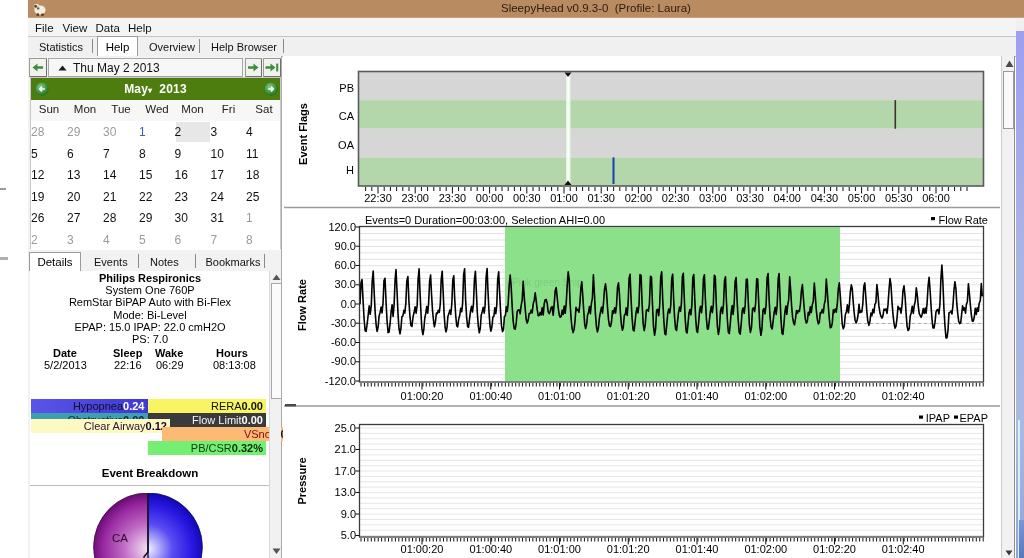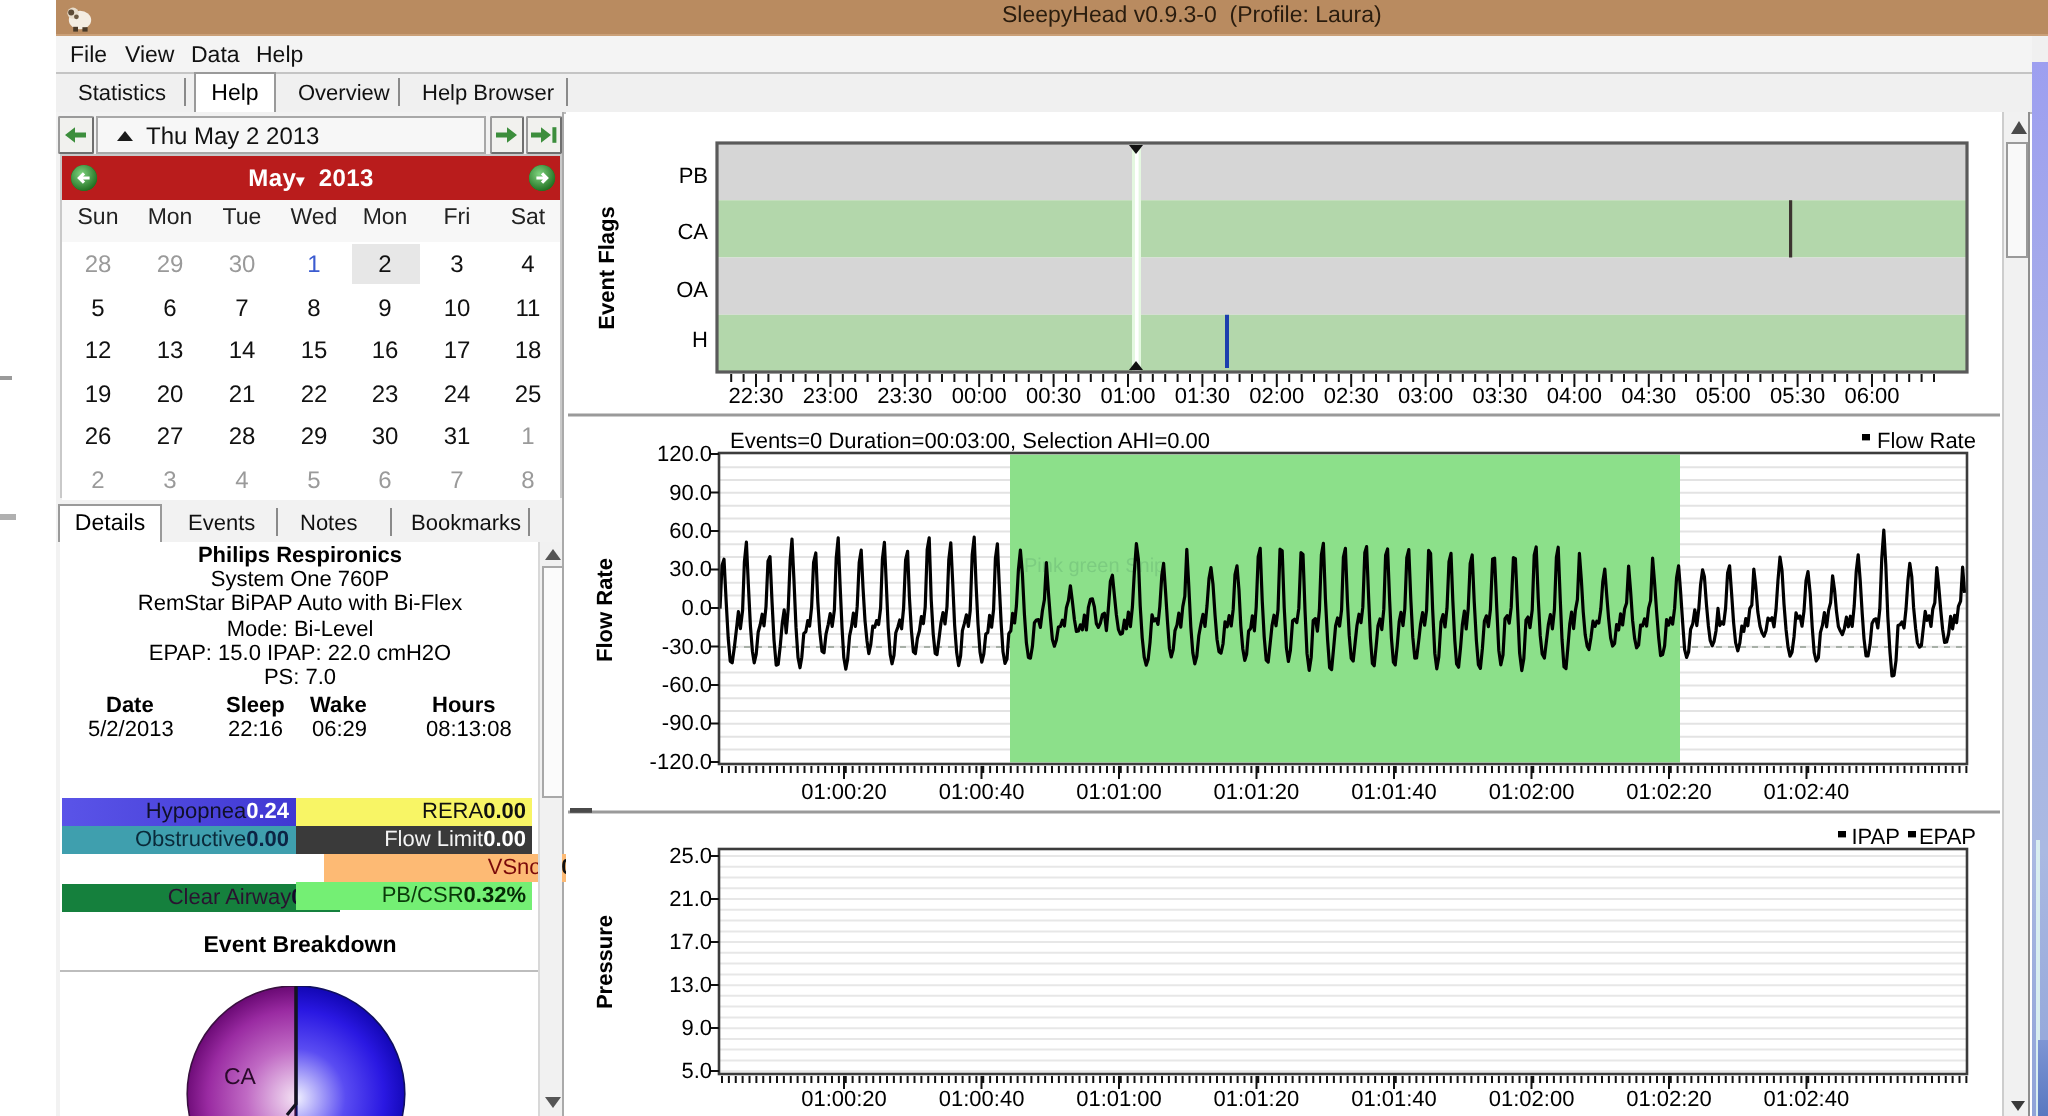--- a/index.html
+++ b/index.html
@@ -9,25 +9,25 @@
 .mi{position:absolute;top:3.5px}
 #tabbar{position:absolute;left:28px;top:37px;width:988px;height:19px;background:#f0f0f0;font-size:11px;color:#111}
 #tabline{position:absolute;left:28px;top:55.5px;width:988px;height:1px;background:#bdbdbd}
 .tab{position:absolute;top:4px}
 .tsep{position:absolute;top:2px;width:1px;height:14px;background:#8a8a8a}
 #dailytab{position:absolute;left:97px;top:36px;width:41px;height:20px;background:#fff;border:1px solid #9a9a9a;border-bottom:none;z-index:3;font-size:11.5px;text-align:center;padding-top:4px}
 #leftpanel{position:absolute;left:28px;top:56px;width:254px;height:502px;background:#f2f2f2;border-right:1px solid #aaa}
 .navbtn{position:absolute;background:#f1f1ee;border:1px solid #9a9a9a;border-right-color:#6f6f6f;border-bottom-color:#6f6f6f;border-radius:1px}
 #navmain{position:absolute;left:20px;top:1.5px;width:195px;height:19px;background:#f7f7f7;border:1px solid #a8a8a8;font-size:12px;color:#111;padding:2px 0 0 8px}
 #cal{position:absolute;left:2px;top:21px;width:251px;height:172px;background:#fff;border:1px solid #c9c9c9}
-#calhead{position:absolute;left:0;top:0;width:100%;height:22px;background:#b91c1c}
+#calhead{position:absolute;left:0;top:0;width:100%;height:22px;background:#4d7c0f}
 #calmy{position:absolute;left:0;top:4px;width:100%;text-align:center;font-size:12px;font-weight:bold;color:#fff;letter-spacing:0.2px}
 #calwk{position:absolute;left:0;top:22px;width:100%;height:21px;background:#f7f7f7}
 .cwd{position:absolute;top:3px;width:36px;text-align:center;font-size:11.5px;color:#222}
-.cd{position:absolute;width:36px;text-align:center;font-size:12px;color:#111;z-index:2}
+.cd{position:absolute;width:36px;font-size:12px;color:#111;z-index:2}
 .cdo{color:#9a9a9a}
 .cdb{color:#3b5bd0}
 .csel{position:absolute;width:34px;height:20px;background:#e7e7e7;z-index:1}
 #dtabs{position:absolute;left:2px;top:196px;width:251px;height:19px;background:#f2f2f2;font-size:11px;color:#111}
 #dtabline{position:absolute;left:2px;top:214.5px;width:251px;height:1px;background:#bdbdbd}
 #detailtab{position:absolute;left:1px;top:196px;width:52px;height:19px;background:#fff;border:1px solid #9a9a9a;border-bottom:none;text-align:center;padding-top:3px;z-index:3;font-size:11.5px}
 #dcontent{position:absolute;left:2px;top:215px;width:240px;height:287px;background:#fff;font-size:11px;color:#000;text-align:center}
 .dl{position:absolute;left:0;width:240px}
 #ahibar{position:absolute;left:1px;top:113px;width:235px;height:15px;background:#f0831e;font-weight:bold;font-size:11.5px;text-align:center;padding-top:1px}
 .trow{position:absolute;height:14.2px;font-size:11px;text-align:right;padding:1px 3px 0 2px}
@@ -201,21 +201,21 @@
   <div class="dl" style="top:87.5px">
         <span class="abs" style="left:14px">5/2/2013</span>
         <span class="abs" style="left:84px">22:16</span>
         <span class="abs" style="left:126px">06:29</span>
         <span class="abs" style="left:183px">08:13:08</span>
       </div>
   <div class="trow" style="left:1px;top:127.5px;width:116.5px;background:linear-gradient(90deg,#5a54e8,#4038d2);color:#10102a">Hypopnea<span class="tval" style="color:#fff">0.24</span></div>
   <div class="trow" style="left:117.5px;top:127.5px;width:118.5px;background:#f8f565;color:#111">RERA<span class="tval">0.00</span></div>
   <div class="trow" style="left:1px;top:141.7px;width:116.5px;background:#3f9fae;color:#0a2a3a">Obstructive<span class="tval" style="color:#0c2444">0.00</span></div>
   <div class="trow" style="left:117.5px;top:141.7px;width:118.5px;background:#3a3a3a;color:#f4f4f4">Flow Limit<span class="tval" style="color:#fff">0.00</span></div>
-  <div class="trow" style="left:1px;top:171px;width:139px;background:#15803d;color:#2a1230">Clear Airway<span class="tval" style="color:#16082a">0.12</span></div>
+  <div class="trow" style="left:1px;top:148px;width:139px;background:#fef9c3;color:#2a1230">Clear Airway<span class="tval" style="color:#16082a">0.12</span></div>
   <div class="trow" style="left:132px;top:155.9px;width:143px;background:#fdba74;color:#7a0a0a">VSnore<span class="tval" style="color:#111">0.00</span></div>
   <div class="trow" style="left:117.5px;top:170.1px;width:118.5px;background:#74ef74;color:#0a3a0a">PB/CSR<span class="tval" style="color:#052a05">0.32%</span></div>
   <div id="evb">Event Breakdown</div>
   <div id="evbline"></div>
 
   <svg class="abs" style="left:63px;top:222px" width="110" height="65" viewBox="0 0 110 65">
    <defs>
     <radialGradient id="pieL" cx="55" cy="56" r="55" gradientUnits="userSpaceOnUse">
       <stop offset="0%" stop-color="#f4e2f4"></stop>
             <stop offset="45%" stop-color="#c06ac4"></stop>

